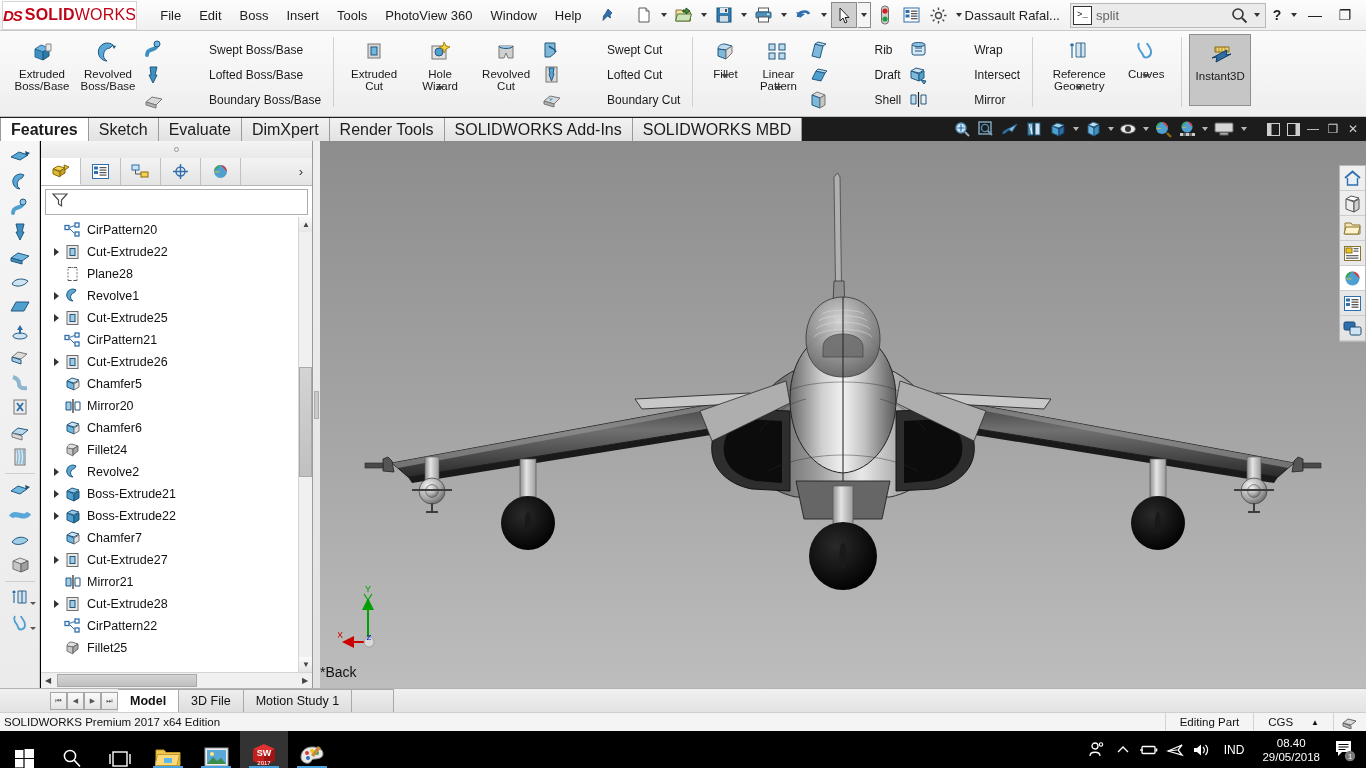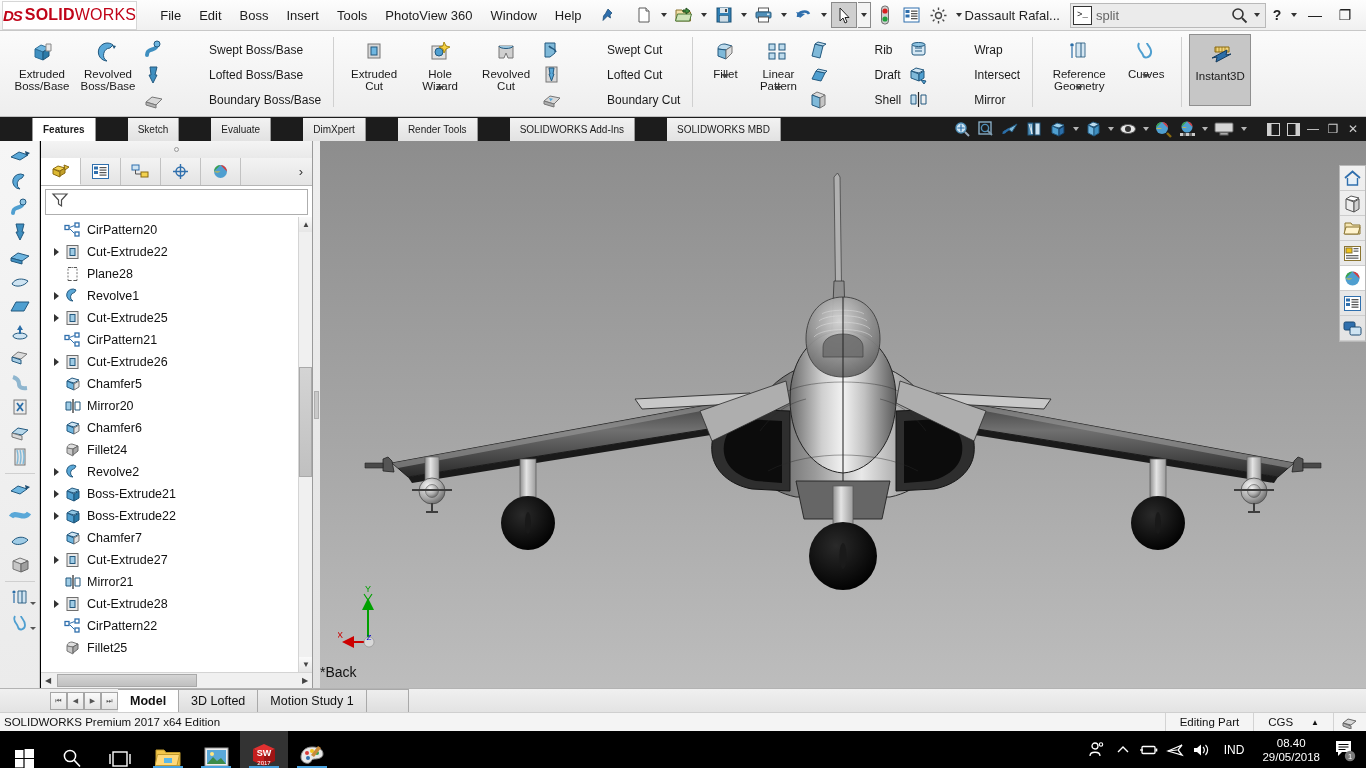--- a/index.html
+++ b/index.html
@@ -88,23 +88,23 @@
   .small-btn .lbl { font-size: 12px; color: #1a1a1a; margin-left: 5px; white-space: nowrap; }
   .icon24 { width: 26px; height: 26px; flex: 0 0 26px; }
   .icon20 { width: 21px; height: 21px; flex: 0 0 21px; }
 
   
   #cmdtabs {
     position: absolute; left: 0; top: 117px; width: 1366px; height: 24px;
     background: #1c1c1c; display: flex; align-items: flex-end;
   }
   .ctab {
-    height: 23px; padding: 0 10px; font-size: 10px; color: #1c1c1c;
+    height: 23px; padding: 0 10px; font-size: 16px; color: #1c1c1c;
     background: linear-gradient(#f2f2f2,#e2e2e2); border-right: 1px solid #9a9a9a;
-    display: flex; align-items: center; cursor: default; margin-left: 32px;
+    display: flex; align-items: center; cursor: default;
   }
   .ctab.active { background: #fff; font-weight: bold; }
   .ctab:first-child { border-left: 1px solid #9a9a9a; }
 
   #viewtoolbar { margin-left: auto; display: flex; align-items: center; gap: 2px; padding-right: 4px; height:24px;}
   .vt-btn { width: 22px; height: 22px; display: flex; align-items: center; justify-content: center; cursor: default; }
   .vt-caret { width: 9px; height: 22px; display: flex; align-items: center; justify-content: center; }
   .vt-caret::after { content:""; border-left:3px solid transparent; border-right:3px solid transparent;
                      border-top:4px solid #b5b5b5; }
   .winctl { width: 18px; height: 22px; display: flex; align-items: center; justify-content: center;
@@ -1299,21 +1299,21 @@
     </div>
   </div>
 </div>
 
 <div id="bottomtabs">
   <div class="navbtn">⏮</div>
   <div class="navbtn">◀</div>
   <div class="navbtn">▶</div>
   <div class="navbtn">⏭</div>
   <div class="btab active">Model</div>
-  <div class="btab">3D Lofted</div>
+  <div class="btab">3D File</div>
   <div class="btab">Motion Study 1</div>
   <div class="btab" style="width:42px;"></div>
 </div>
 
 <div id="statusbar">
   <div id="status-left">SOLIDWORKS Premium 2017 x64 Edition</div>
   <div id="status-right">
     <div class="st-cell">Editing Part</div>
     <div class="st-cell">
       <span>CGS</span>

